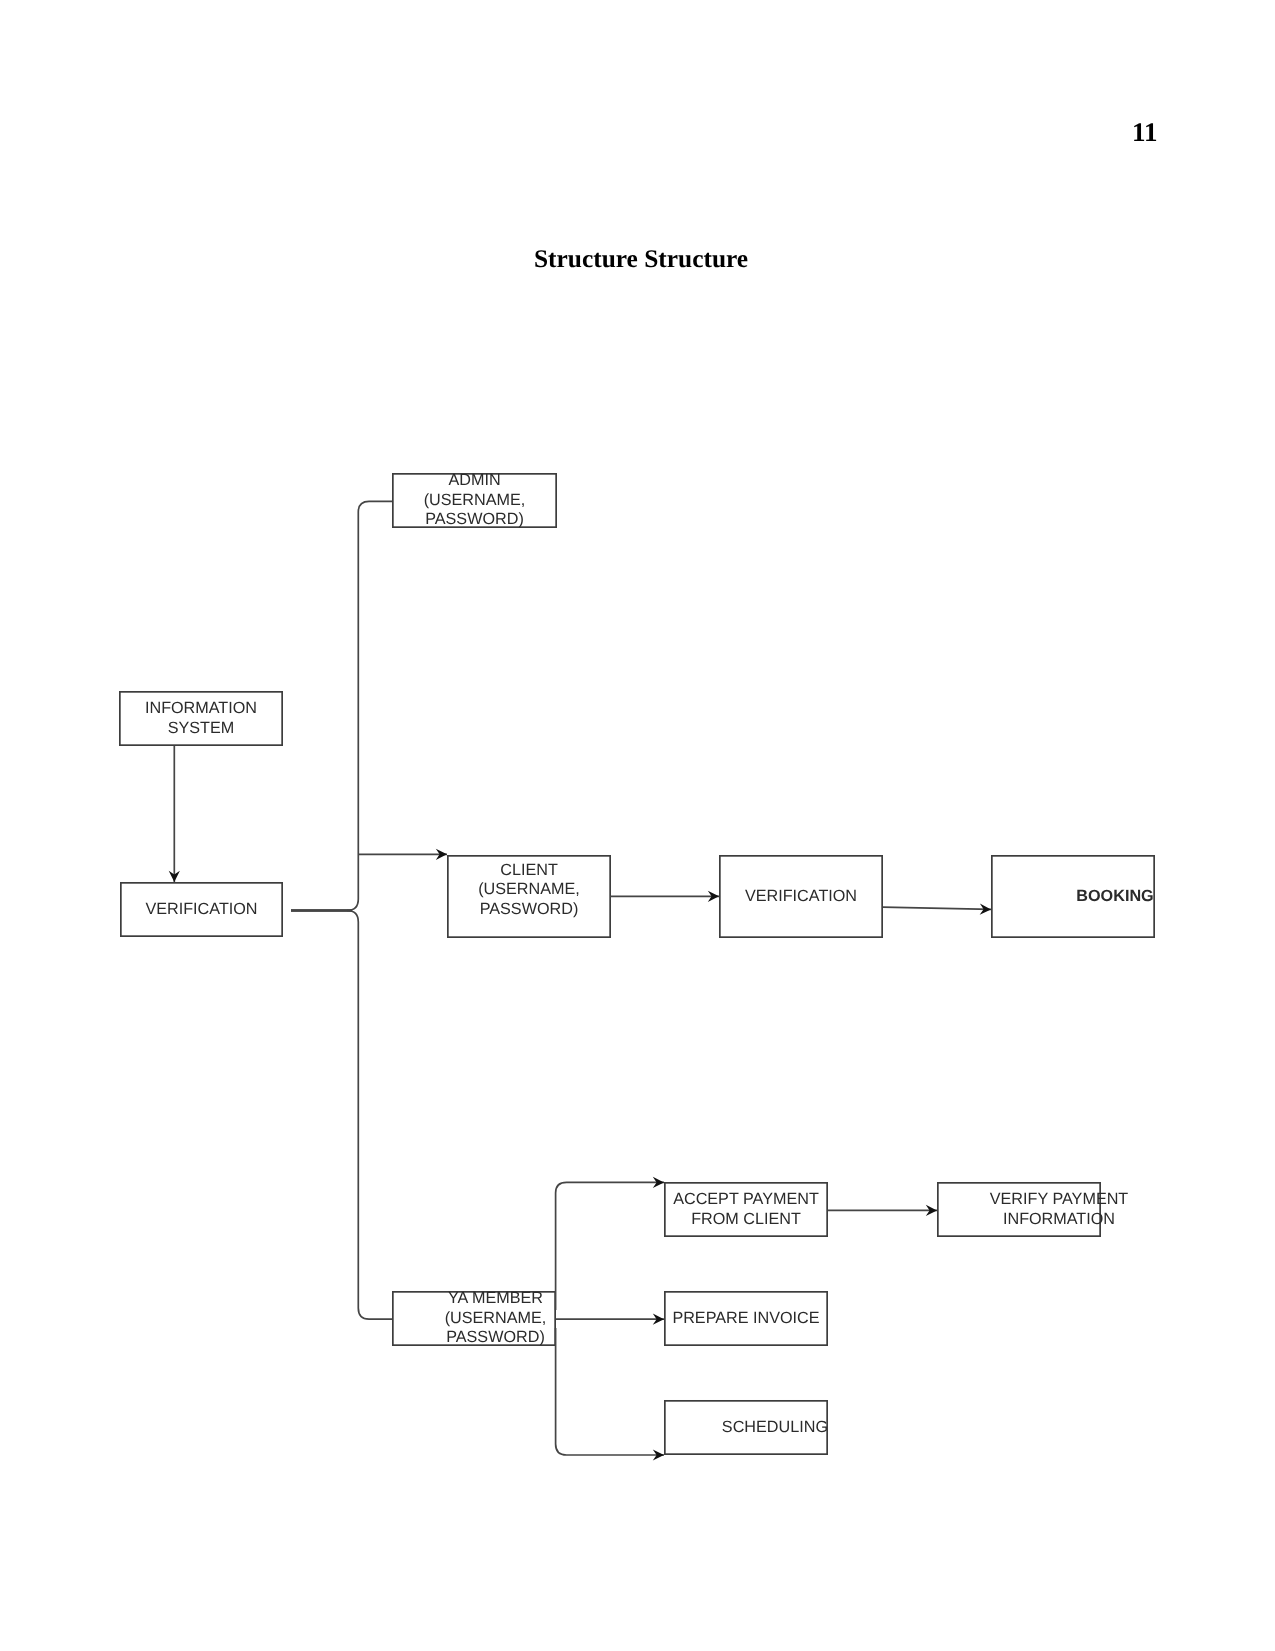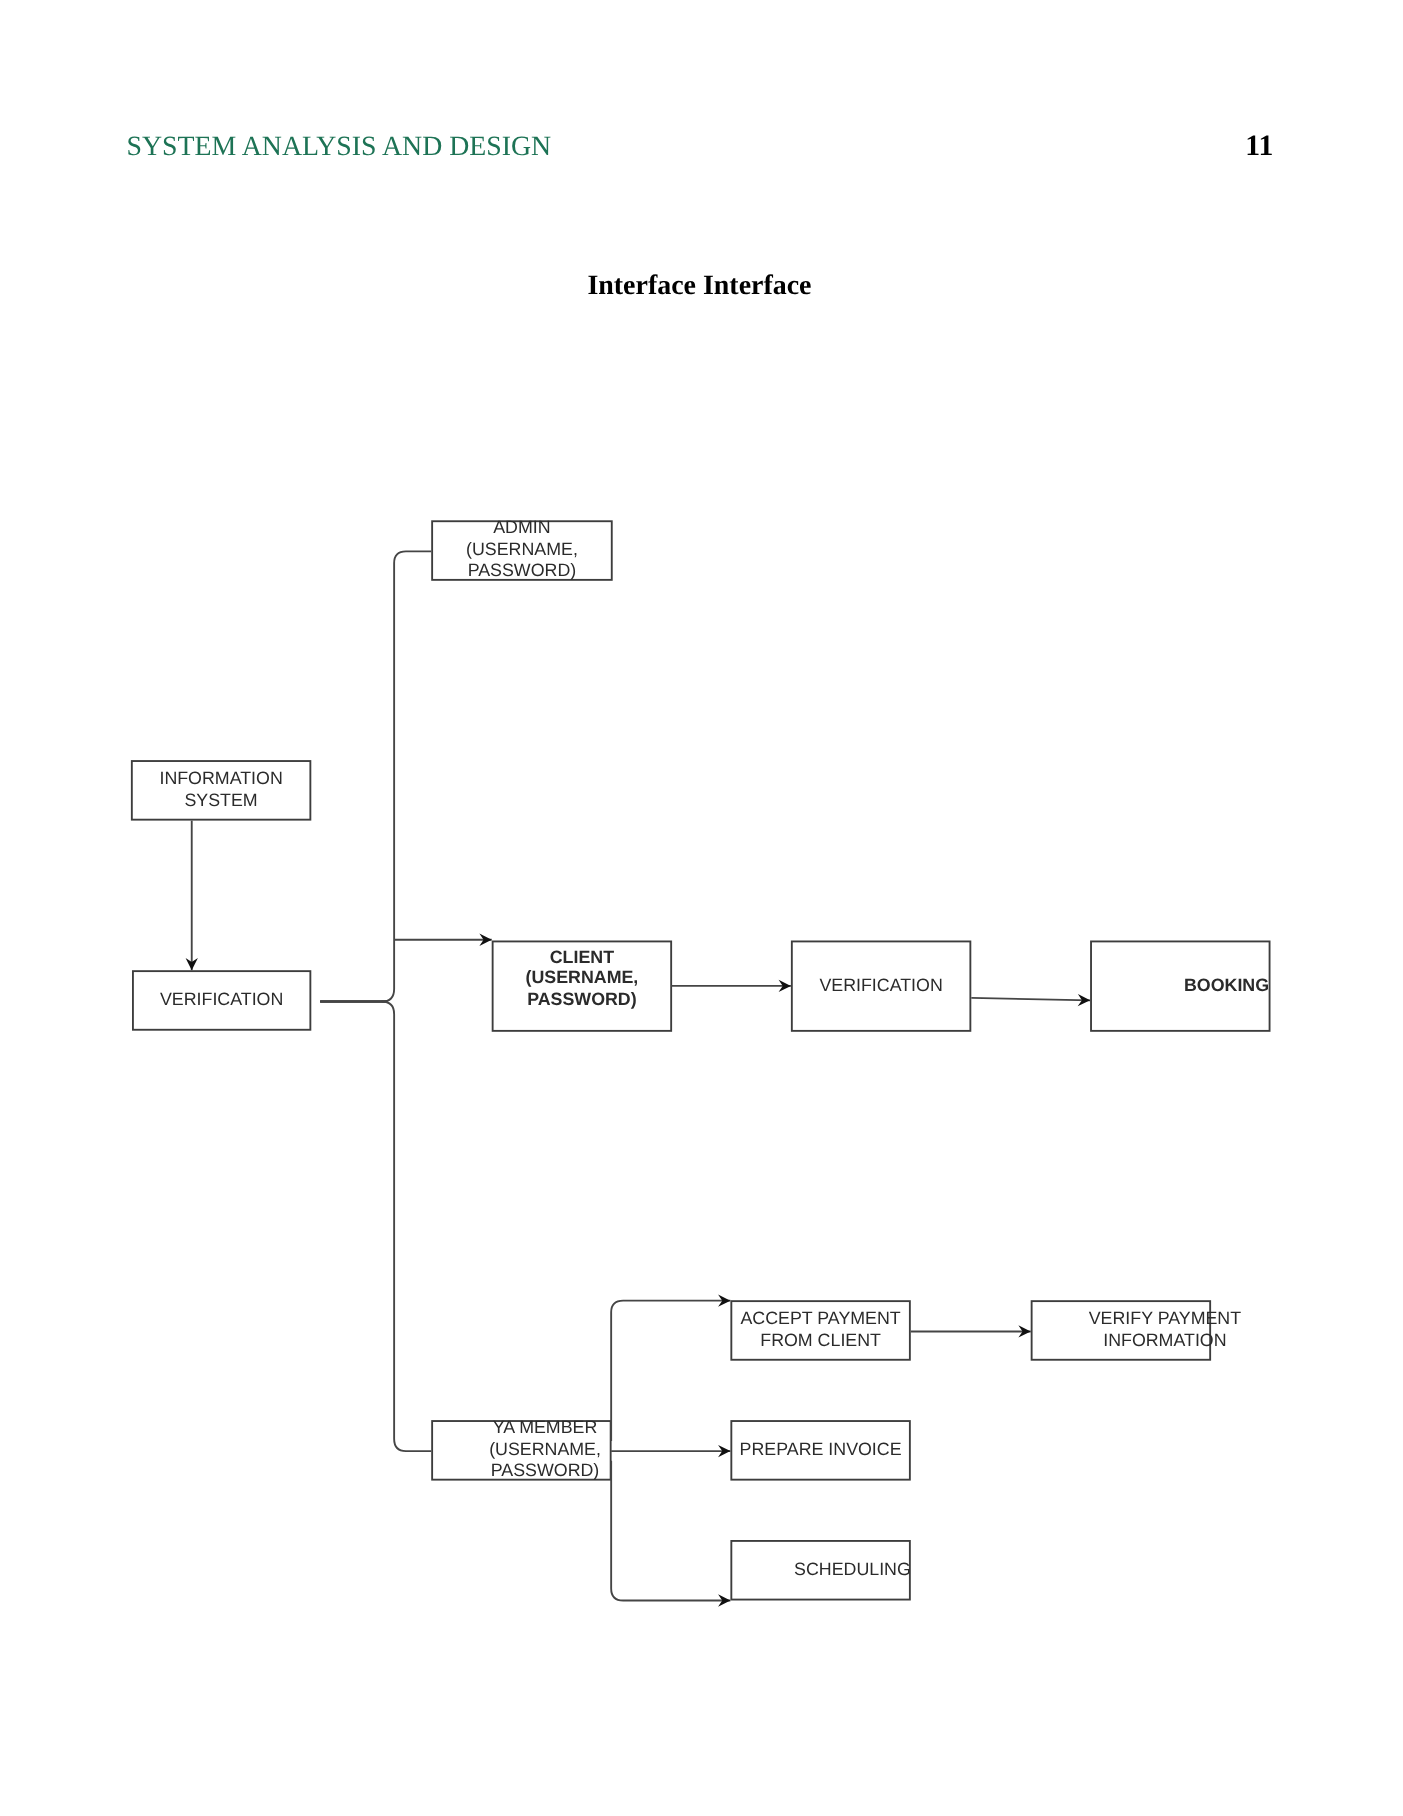--- a/index.html
+++ b/index.html
@@ -16,23 +16,22 @@
   svg.links{position:absolute;left:0;top:0;width:1275px;height:1651px;overflow:visible;}
   svg.links path.edge{fill:none;stroke:#3a3a3a;stroke-width:1.7;stroke-linecap:butt;}
   svg.links path.head{fill:#111;stroke:none;}
   svg.links rect.box{fill:#ffffff;stroke:#3d3d3d;stroke-width:1.7;}
 </style>
 </head>
 <body>
 
 <div class="page">
 
-  <div class="hdr-title" style="color: rgb(29, 115, 85);">SYSTEM ANALYSIS AND DESIGN</div>
   <div class="hdr-page">11</div>
-  <div class="doc-title">Interface Interface</div>
+  <div class="doc-title">Structure Structure</div>
 
   <div class="diagram">
     <svg class="links" viewBox="0 0 1275 1651" width="1275" height="1651">
         <rect class="box" x="119.85" y="691.85" width="162.3" height="53.3" fill="#ffffff" stroke="#3d3d3d"></rect>
         <rect class="box" x="120.85" y="882.85" width="161.3" height="53.3" fill="#ffffff" stroke="#3d3d3d"></rect>
         <rect class="box" x="392.85" y="473.85" width="163.3" height="53.3" fill="#ffffff" stroke="#3d3d3d"></rect>
         <rect class="box" x="447.85" y="855.85" width="162.3" height="81.3" fill="#ffffff" stroke="#3d3d3d"></rect>
         <rect class="box" x="719.85" y="855.85" width="162.3" height="81.3" fill="#ffffff" stroke="#3d3d3d"></rect>
         <rect class="box" x="991.85" y="855.85" width="162.3" height="81.3" fill="#ffffff" stroke="#3d3d3d"></rect>
         <rect class="box" x="392.85" y="1291.85" width="162.3" height="53.3" fill="#ffffff" stroke="#3d3d3d"></rect>
@@ -85,21 +84,21 @@
     <div id="nodes">
       <div class="node" style="left: 119px; top: 691px; width: 164px; height: 55px;">
           <span class="node-label">INFORMATION<br>SYSTEM</span>
         </div>
       <div class="node" style="left: 120px; top: 882px; width: 163px; height: 55px;">
           <span class="node-label">VERIFICATION</span>
         </div>
       <div class="node" style="left: 392px; top: 473px; width: 165px; height: 55px;">
           <span class="node-label">ADMIN<br>(USERNAME,<br>PASSWORD)</span>
         </div>
-      <div class="node" style="left: 447px; top: 855px; width: 164px; height: 70px; font-weight: bold;">
+      <div class="node" style="left: 447px; top: 855px; width: 164px; height: 70px;">
           <span class="node-label">CLIENT<br>(USERNAME,<br>PASSWORD)</span>
         </div>
       <div class="node" style="left: 719px; top: 855px; width: 164px; height: 83px;">
           <span class="node-label">VERIFICATION</span>
         </div>
       <div class="node" style="left: 1023px; top: 855px; width: 184px; height: 83px; font-weight: bold;">
           <span class="node-label">BOOKING</span>
         </div>
       <div class="node" style="left: 392px; top: 1291px; width: 164px; height: 55px; padding-left: 43px;">
           <span class="node-label">YA MEMBER<br>(USERNAME,<br>PASSWORD)</span>

